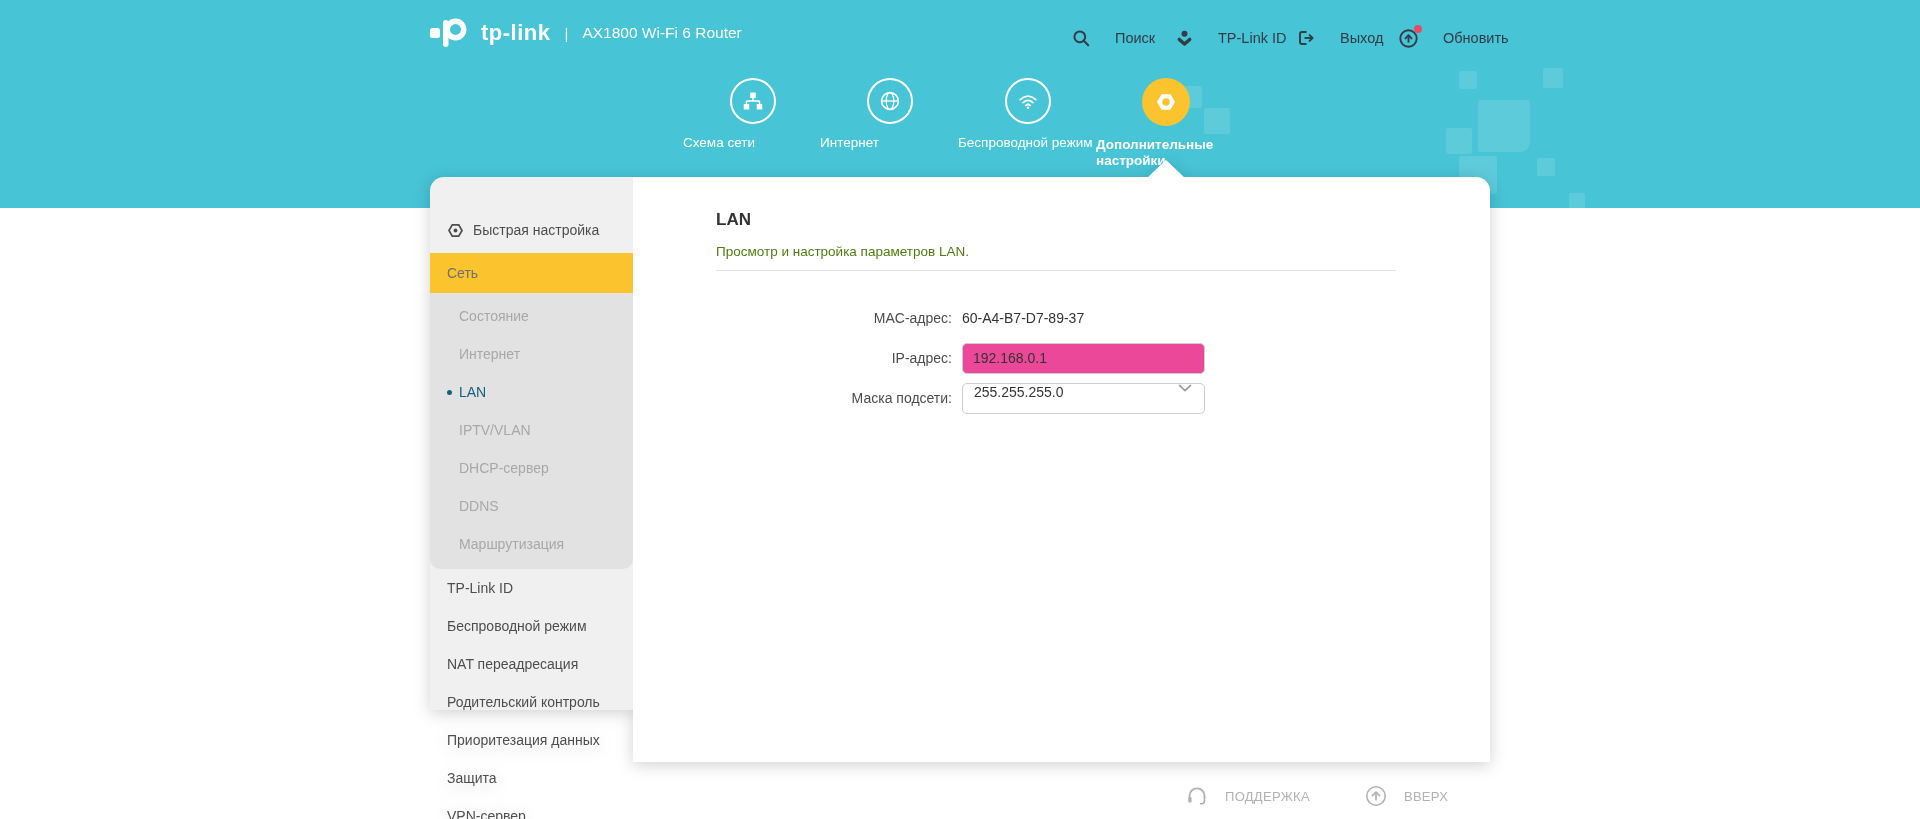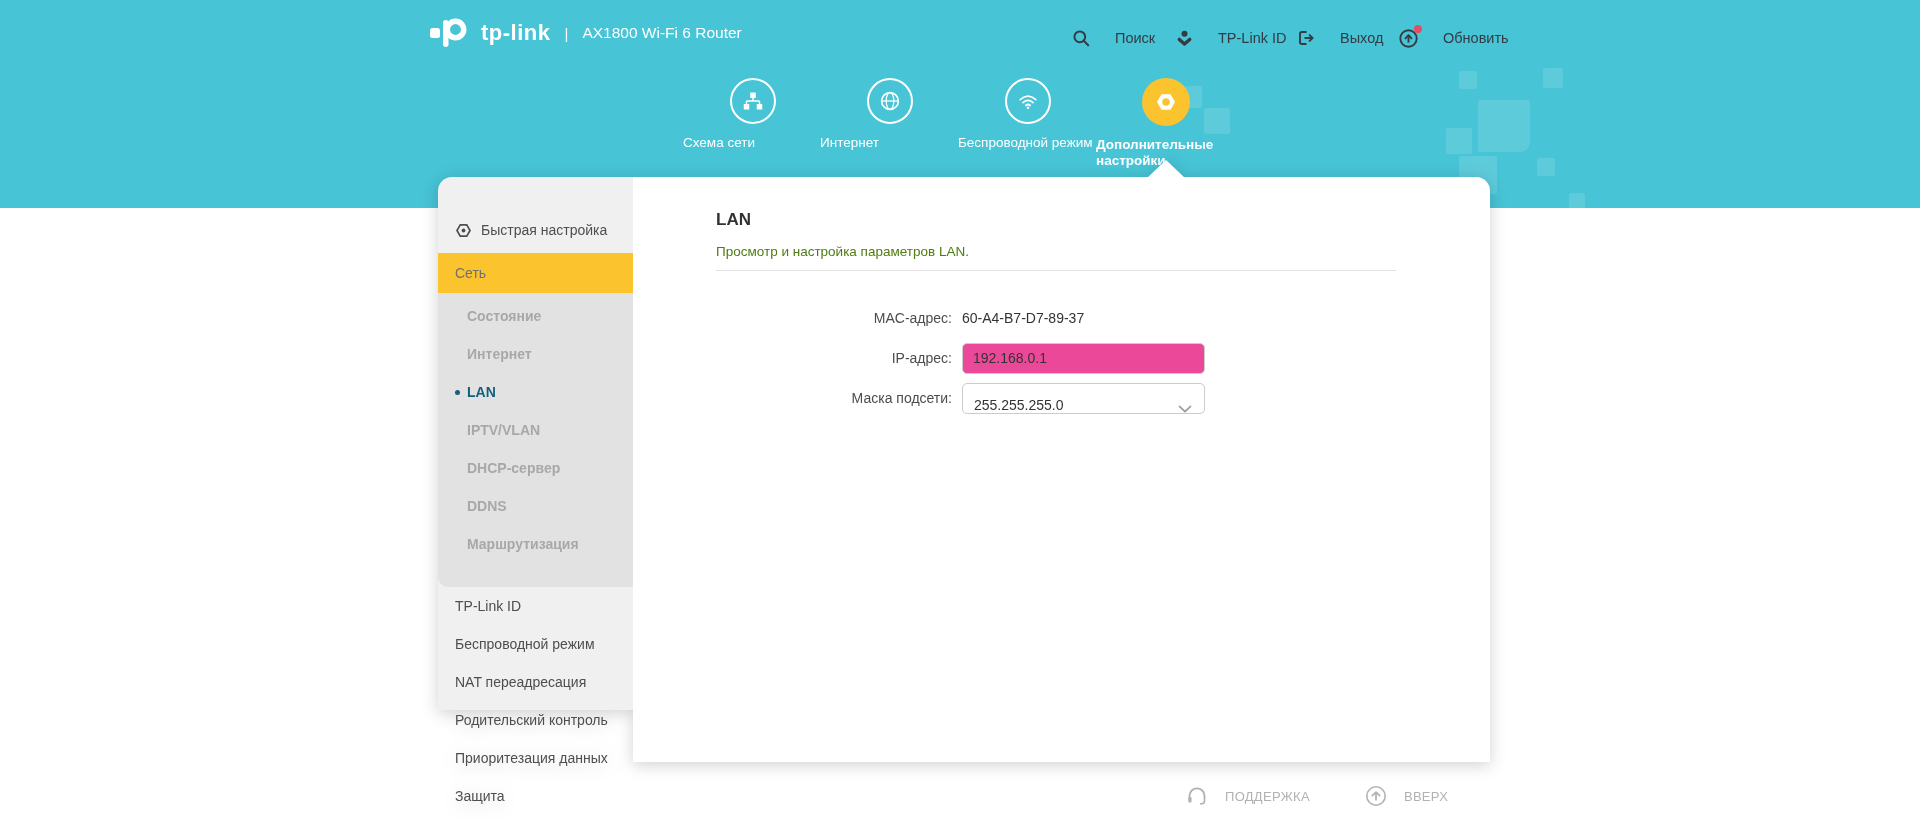--- a/index.html
+++ b/index.html
@@ -30,43 +30,43 @@
   .tab.selected .tab-circle { width:48px; height:48px; border:none; background:#fbc42f; }
   .tab-label { margin-top:11px; color:#fff; font-size:13.5px; line-height:16px; }
   .tab.selected .tab-label { font-weight:bold; }
 
   
   .card { position:absolute; left:430px; top:177px; width:1060px; height:642px;
           filter:drop-shadow(0 3px 8px rgba(0,0,0,0.18)); }
   .notch { position:absolute; left:717px; top:-17px; width:0; height:0;
            border-left:19px solid transparent; border-right:19px solid transparent; border-bottom:18px solid #fff; }
 
-  .sidebar { position:absolute; left:8px; top:0; width:203px; height:533px; background:#f0f0f0;
+  .sidebar { position:absolute; left:0; top:0; width:203px; height:533px; background:#f0f0f0;
              border-top-left-radius:14px; padding-top:30px; font-size:14px; }
   .side-quick { height:46px; display:flex; align-items:center; gap:9px; padding-left:17px; color:#4e4e4e; cursor:pointer; }
   .side-network { height:40px; display:flex; align-items:center; padding-left:17px; background:#fbc42f; color:#6f6f6f; cursor:pointer; }
-  .subpanel { background:#e2e2e2; border-bottom-left-radius:10px; border-bottom-right-radius:10px; padding:4px 0 24px;font-weight:bold; }
+  .subpanel { background:#e2e2e2; border-bottom-left-radius:10px; border-bottom-right-radius:10px; padding:4px 0 6px; }
   .sub-item { height:38px; display:flex; align-items:center; padding-left:29px; color:#a8a8a8; cursor:pointer; }
   .sub-item.active { padding-left:17px; gap:7px; color:#14607e; }
   .bullet { width:5px; height:5px; border-radius:50%; background:#14607e; flex:none; }
   .side-item { height:38px; display:flex; align-items:center; padding-left:17px; color:#4e4e4e; cursor:pointer; }
 
   .content { position:absolute; left:203px; top:0; width:857px; height:585px; background:#fff;
              border-top-right-radius:14px; padding:33px 94px 0 83px; }
   .page-title { font-size:17px; font-weight:bold; color:#333; height:22px; }
   .page-sub { margin-top:12px; font-size:13.5px; color:#4d7c0f; height:18px; }
   .divider { margin-top:8px; height:1px; background:#e3e3e3; }
   .form { margin-top:27px; }
   .row { display:flex; align-items:center; height:40px; }
   .row-label { width:246px; flex:none; text-align:right; padding-right:10px; color:#4c4c4c; font-size:14px; }
   .static-value { font-size:14px; color:#333; }
   .text-input { width:243px; height:31px; border:1px solid #ccc; border-radius:5px; padding:0 10px;
                 font-size:14px; color:#333; font-family:inherit; background:#ec4899; outline:none; }
   .select { width:243px; height:31px; border:1px solid #ccc; border-radius:5px; background:#fff;
-            display:flex; align-items:flex-end; justify-content:space-between; padding:0 12px 0 11px;
+            display:flex; align-items:flex-start; justify-content:space-between; padding:0 12px 0 11px;
             font-size:14px; color:#333; cursor:pointer; }
 
   
   .footer { position:absolute; left:1185px; top:781px; height:30px; display:flex; align-items:center; gap:54px; }
   .footer-item { display:flex; align-items:center; gap:16px; color:#b2b2b2; font-size:13px; letter-spacing:.3px; cursor:pointer; }
 </style>
 </head>
 <body>
 
 <div class="page">

